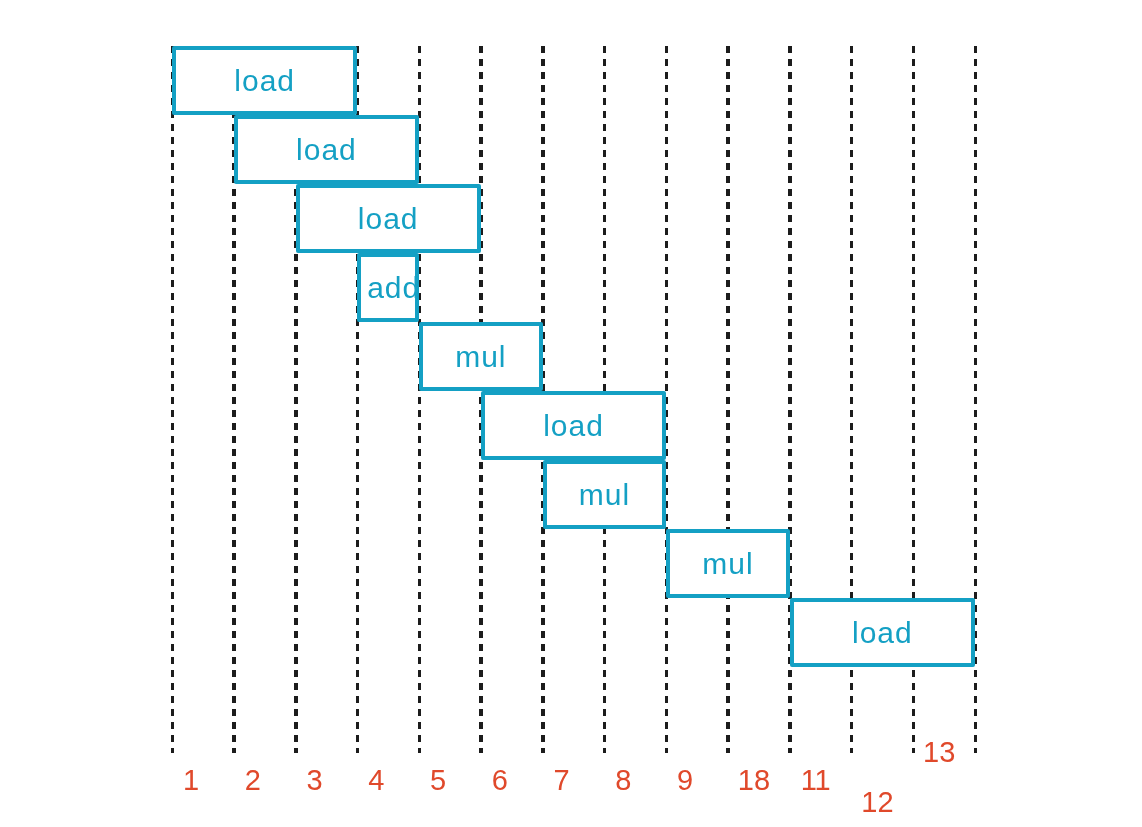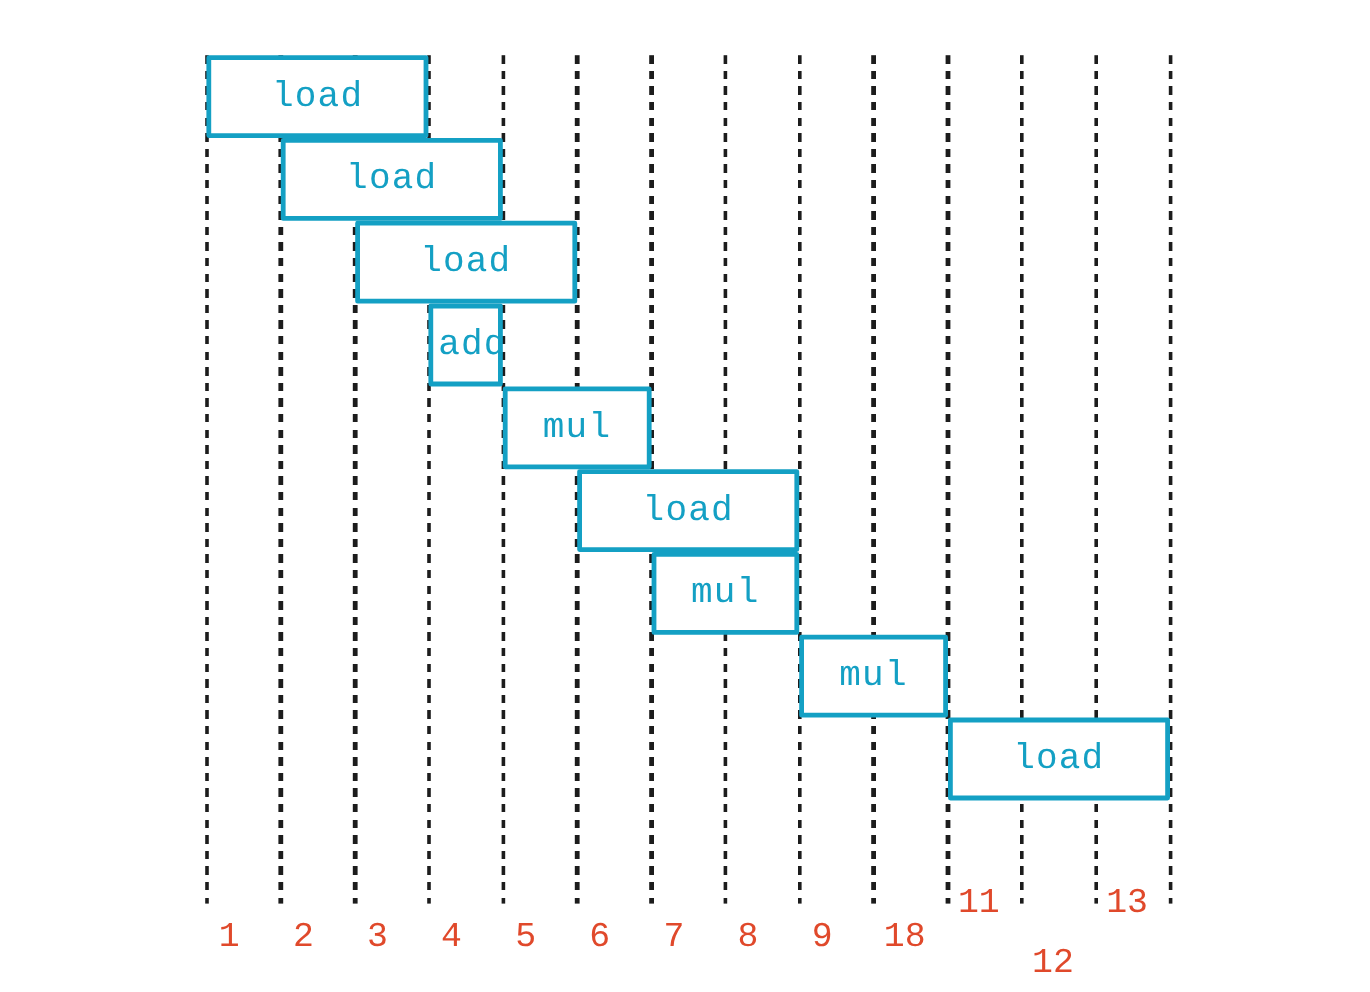--- a/index.html
+++ b/index.html
@@ -6,21 +6,21 @@
     margin: 0;
     padding: 0;
     background: #ffffff;
   }
   #figure {
     position: relative;
     width: 982px;
     height: 827px;
     background: #ffffff;
     overflow: hidden;
-    font-family: Liberation Mono, monospace;
+    font-family: Liberation Sans, sans-serif;
   }
   .gridline {
     position: absolute;
     width: 3.5px;
     
     background-image: repeating-linear-gradient(
       to bottom,
       var(--grid-color) 0px,
       var(--grid-color) 7px,
       transparent 7px,
@@ -101,16 +101,16 @@
     <div class="x-tick" style="left: 191px; top: 764px;">1</div>
     <div class="x-tick" style="left: 252.77px; top: 764px;">2</div>
     <div class="x-tick" style="left: 314.54px; top: 764px;">3</div>
     <div class="x-tick" style="left: 376.31px; top: 764px;">4</div>
     <div class="x-tick" style="left: 438.08px; top: 764px;">5</div>
     <div class="x-tick" style="left: 499.85px; top: 764px;">6</div>
     <div class="x-tick" style="left: 561.62px; top: 764px;">7</div>
     <div class="x-tick" style="left: 623.39px; top: 764px;">8</div>
     <div class="x-tick" style="left: 685.16px; top: 764px;">9</div>
     <div class="x-tick" style="left: 753.93px; top: 764px;">18</div>
-    <div class="x-tick" style="left: 815.7px; top: 736px;">11</div>
+    <div class="x-tick" style="left: 815.7px; top: 764px;">11</div>
     <div class="x-tick" style="left: 877.47px; top: 786px;">12</div>
     <div class="x-tick" style="left: 939.24px; top: 736px;">13</div>
   </div>
 
 </body></html>

